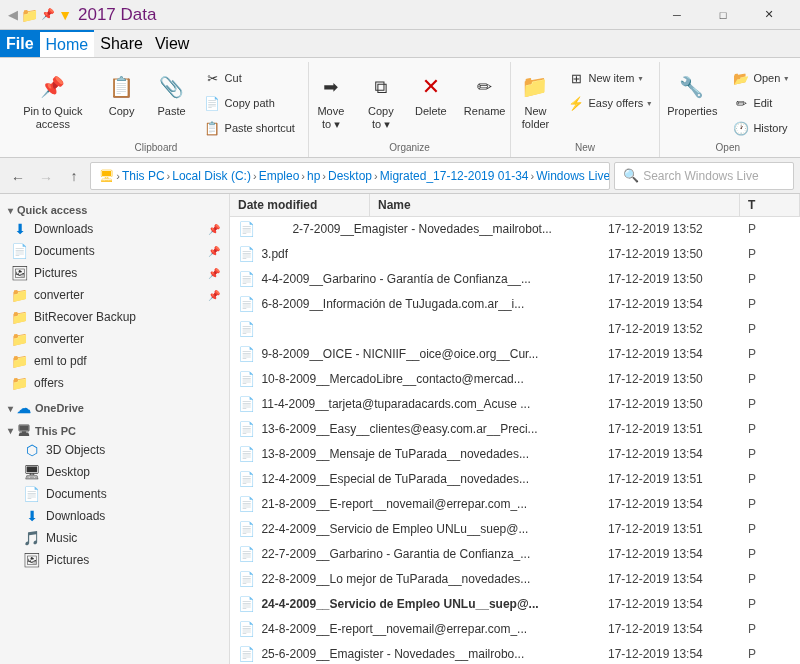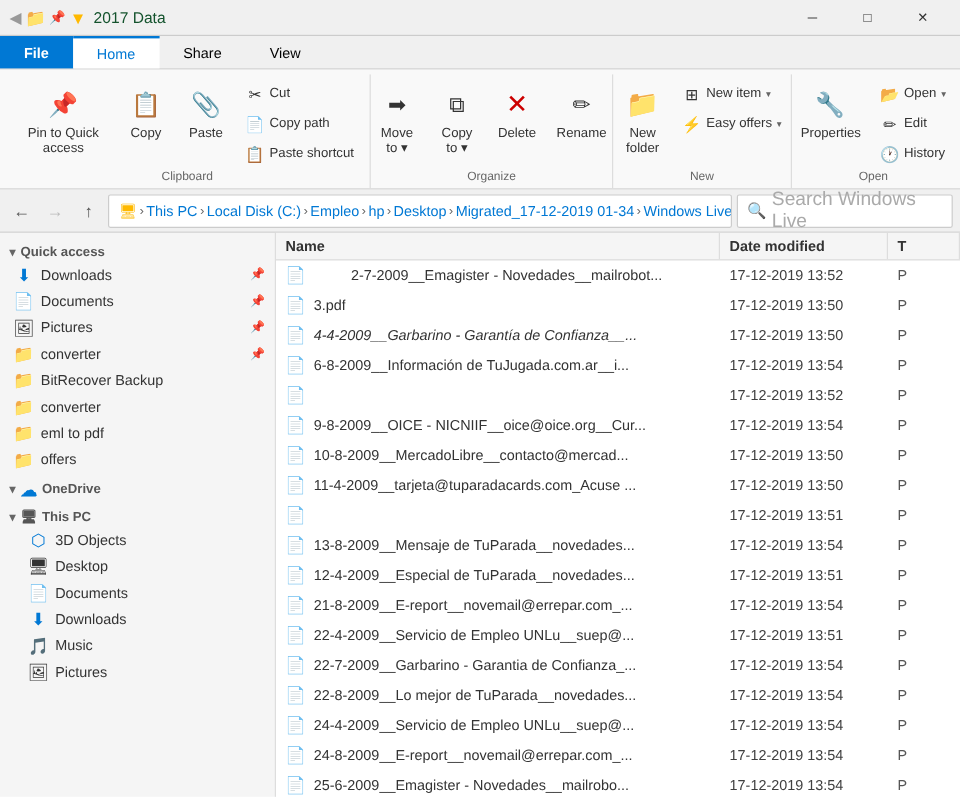--- a/index.html
+++ b/index.html
@@ -9,36 +9,36 @@
     .title-bar {
       background: #f0f0f0;
       height: 30px;
       display: flex;
       align-items: center;
       padding: 0 8px;
       gap: 6px;
       border-bottom: 1px solid #ccc;
     }
     .title-bar-icons { display: flex; gap: 3px; align-items: center; }
-    .title-text { font-size: 13px; color: #14532d; font-weight: normal; flex: 1; }
+    .title-text { font-size: 17px; color: #701a75; font-weight: normal; flex: 1; }
     .window-controls { display: flex; gap: 0; margin-left: auto; }
     .win-btn { width: 46px; height: 30px; border: none; background: transparent; cursor: pointer; font-size: 11px; color: #333; display: flex; align-items: center; justify-content: center; }
 
     
     .ribbon-tabs {
       display: flex;
       background: #f0f0f0;
       border-bottom: 1px solid #ccc;
       height: 28px;
     }
     .ribbon-tab {
-      padding: 0 20px;
-      display: flex;
-      align-items: center;
-      font-size: 12px;
+      padding: 0 6px;
+      display: flex;
+      align-items: center;
+      font-size: 16px;
       cursor: pointer;
       border: none;
       background: transparent;
       height: 100%;
     }
     .ribbon-tab.active {
       background: #fff;
       border-top: 2px solid #0078d4;
       color: #0078d4;
       font-weight: 500;
@@ -423,21 +423,21 @@
     <span class="path-part">hp</span>
     <span class="path-sep"> › </span>
     <span class="path-part">Desktop</span>
     <span class="path-sep"> › </span>
     <span class="path-part">Migrated_17-12-2019 01-34</span>
     <span class="path-sep"> › </span>
     <span class="path-part">Windows Live</span>
   </div>
   <div class="search-box">
     <span class="search-icon">🔍</span>
-    <span style="color:#aaa;font-size:16px;">Search Windows Live</span>
+    <span style="color:#aaa;font-size:12px;">Search Windows Live</span>
   </div>
 </div>
 
 <div class="main-content">
 
   <div class="sidebar">
 
     <div class="sidebar-group-header">
       <span class="expand-arrow">▾</span>
       <span>Quick access</span>
@@ -511,22 +511,22 @@
       <span>Music</span>
     </div>
     <div class="sidebar-item" style="padding-left:24px;">
       <span class="item-icon">🖼</span>
       <span>Pictures</span>
     </div>
   </div>
 
   <div class="file-list">
     <div class="file-list-header">
+      <div class="col-header col-date">Date modified</div>
       <div class="col-header col-name">Name</div>
-      <div class="col-header col-date">Date modified</div>
       <div class="col-header col-type">T</div>
     </div>
 
     <div id="file-rows-container">
         <div class="file-row">
           <div class="file-cell name">
             <span class="pdf-icon" style="color: rgb(229, 62, 62);">📄</span>
             <span style="overflow: hidden; text-overflow: ellipsis; white-space: nowrap; margin-left: 31px;">2-7-2009__Emagister - Novedades__mailrobot...</span>
           </div>
           <div class="file-cell date">17-12-2019 13:52</div>
@@ -536,21 +536,21 @@
           <div class="file-cell name">
             <span class="pdf-icon" style="color: rgb(229, 62, 62);">📄</span>
             <span style="overflow: hidden; text-overflow: ellipsis; white-space: nowrap;">3.pdf</span>
           </div>
           <div class="file-cell date">17-12-2019 13:50</div>
           <div class="file-cell type">P</div>
         </div>
         <div class="file-row">
           <div class="file-cell name">
             <span class="pdf-icon" style="color: rgb(229, 62, 62);">📄</span>
-            <span style="overflow: hidden; text-overflow: ellipsis; white-space: nowrap; font-style: italic;">4-4-2009__Garbarino - Garantía de Confianza__...</span>
+            <span style="overflow: hidden; text-overflow: ellipsis; white-space: nowrap;">4-4-2009__Garbarino - Garantía de Confianza__...</span>
           </div>
           <div class="file-cell date">17-12-2019 13:50</div>
           <div class="file-cell type">P</div>
         </div>
         <div class="file-row">
           <div class="file-cell name">
             <span class="pdf-icon" style="color: rgb(229, 62, 62);">📄</span>
             <span style="overflow: hidden; text-overflow: ellipsis; white-space: nowrap;">6-8-2009__Información de TuJugada.com.ar__i...</span>
           </div>
           <div class="file-cell date">17-12-2019 13:54</div>
@@ -583,20 +583,21 @@
           <div class="file-cell name">
             <span class="pdf-icon" style="color: rgb(229, 62, 62);">📄</span>
             <span style="overflow: hidden; text-overflow: ellipsis; white-space: nowrap;">11-4-2009__tarjeta@tuparadacards.com_Acuse ...</span>
           </div>
           <div class="file-cell date">17-12-2019 13:50</div>
           <div class="file-cell type">P</div>
         </div>
         <div class="file-row">
           <div class="file-cell name">
             <span class="pdf-icon" style="color: rgb(229, 62, 62);">📄</span>
+            <span style="overflow: hidden; text-overflow: ellipsis; white-space: nowrap;">13-6-2009__Easy__clientes@easy.com.ar__Preci...</span>
           </div>
           <div class="file-cell date">17-12-2019 13:51</div>
           <div class="file-cell type">P</div>
         </div>
         <div class="file-row">
           <div class="file-cell name">
             <span class="pdf-icon" style="color: rgb(229, 62, 62);">📄</span>
             <span style="overflow: hidden; text-overflow: ellipsis; white-space: nowrap;">13-8-2009__Mensaje de TuParada__novedades...</span>
           </div>
           <div class="file-cell date">17-12-2019 13:54</div>
@@ -638,21 +639,21 @@
           <div class="file-cell name">
             <span class="pdf-icon" style="color: rgb(229, 62, 62);">📄</span>
             <span style="overflow: hidden; text-overflow: ellipsis; white-space: nowrap;">22-8-2009__Lo mejor de TuParada__novedades...</span>
           </div>
           <div class="file-cell date">17-12-2019 13:54</div>
           <div class="file-cell type">P</div>
         </div>
         <div class="file-row">
           <div class="file-cell name">
             <span class="pdf-icon" style="color: rgb(229, 62, 62);">📄</span>
-            <span style="overflow: hidden; text-overflow: ellipsis; white-space: nowrap;">24-4-2009__Servicio de Empleo UNLu__suep@...</span>
+            <span style="overflow: hidden; text-overflow: ellipsis; white-space: nowrap; font-weight: bold;">24-4-2009__Servicio de Empleo UNLu__suep@...</span>
           </div>
           <div class="file-cell date">17-12-2019 13:54</div>
           <div class="file-cell type">P</div>
         </div>
         <div class="file-row">
           <div class="file-cell name">
             <span class="pdf-icon" style="color: rgb(229, 62, 62);">📄</span>
             <span style="overflow: hidden; text-overflow: ellipsis; white-space: nowrap;">24-8-2009__E-report__novemail@errepar.com_...</span>
           </div>
           <div class="file-cell date">17-12-2019 13:54</div>

